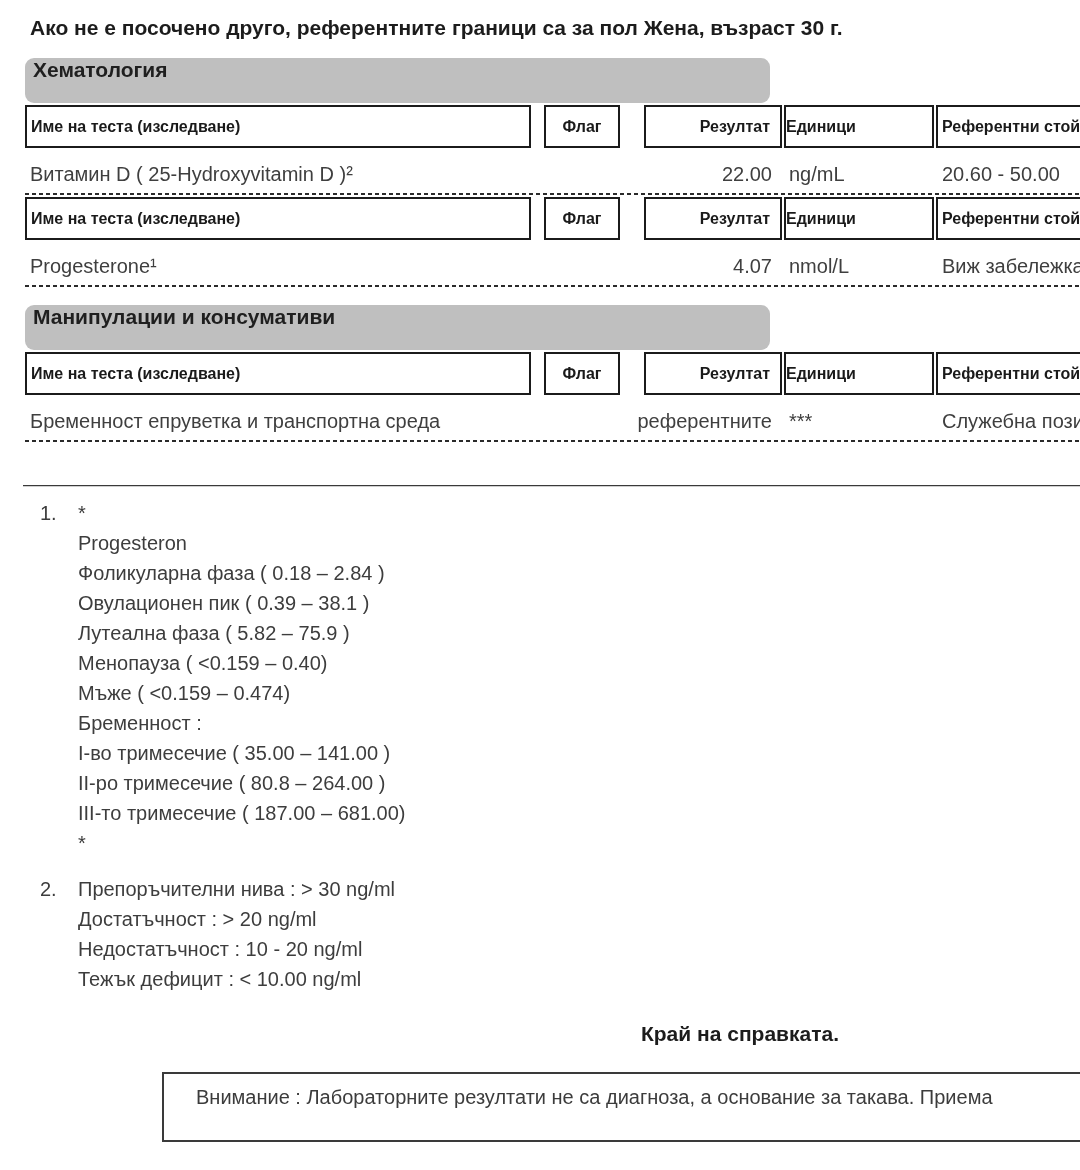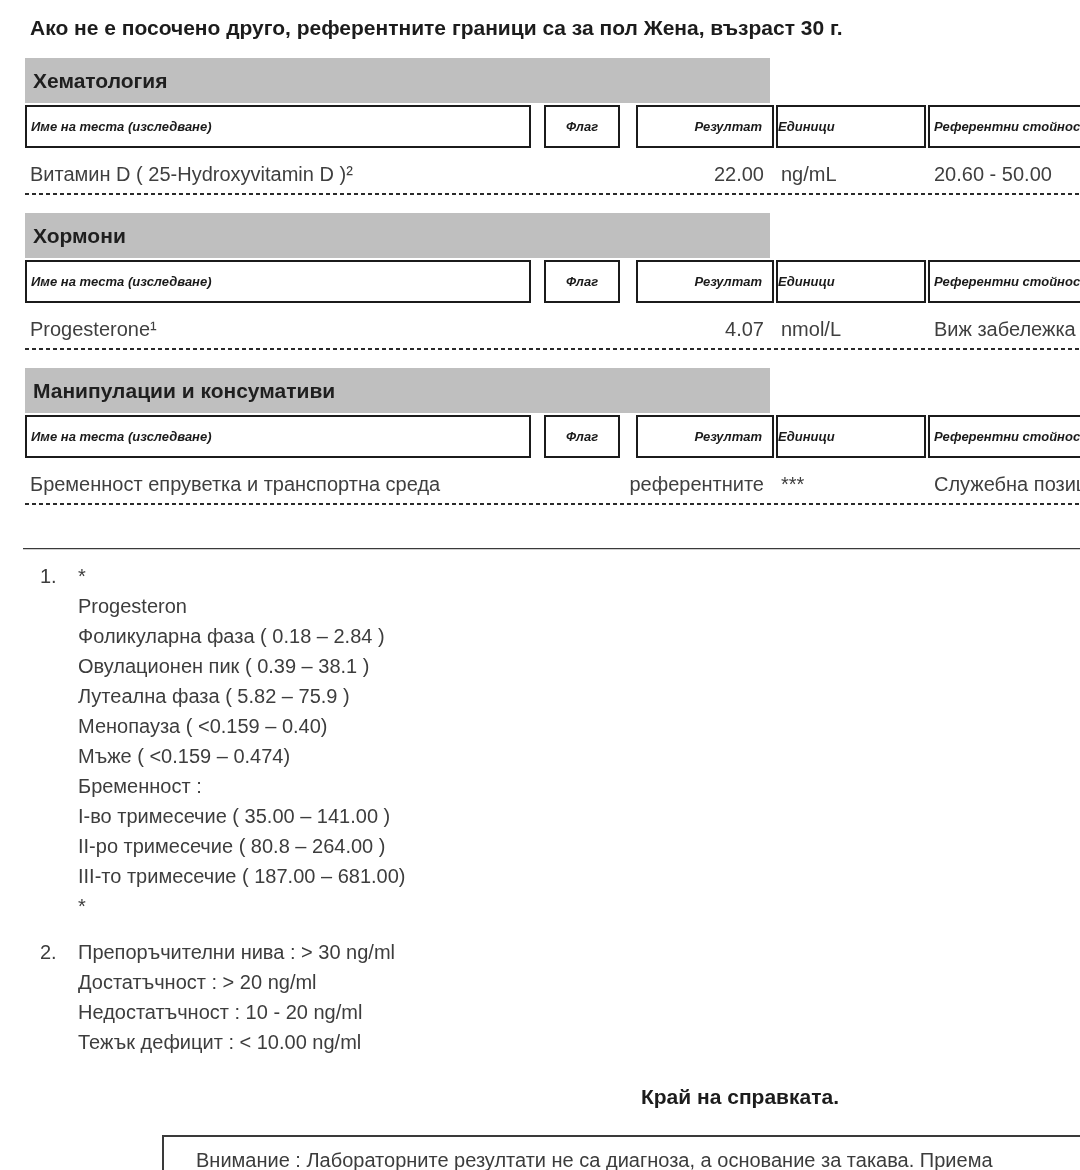--- a/index.html
+++ b/index.html
@@ -16,40 +16,41 @@
     margin: 16px 0 0 30px;
     font-size: 21px; font-weight: bold; color: #1c1c1c;
     line-height: 24px;
   }
 
   
   .bar {
     margin-left: 25px; margin-top: 18px;
     width: 745px; height: 45px;
     background: #bfbfbf;
-    display: flex; align-items: center;
+    display: flex; 
     padding-left: 8px;
+    border-radius: 9px;
   }
   .bar:first-of-type { margin-top: 28px; }
   .bar span { font-size: 21px; font-weight: bold; color: #1f1f1f; }
 
   
   .thead {
     margin-left: 25px; margin-top: 2px;
     display: flex; align-items: stretch;
     height: 43px;
   }
   .cell { flex: none; }
   .th {
     border: 2px solid #1b1b1b;
-    font-size: 13px; font-weight: bold; color: #1a1a1a;
-    display: flex; align-items: center; font-style: italic;
+    font-size: 16px; font-weight: bold; color: #1a1a1a;
+    display: flex; align-items: center;
   }
   .col-name   { width: 506px; margin-right: 13px; padding-left: 4px; }
-  .col-flag   { width: 76px;  margin-right: 16px; justify-content: center; text-align: left; }
+  .col-flag   { width: 76px;  margin-right: 24px; justify-content: center; text-align: left; }
   .col-result { width: 138px; margin-right: 2px;  justify-content: flex-end; text-align: left; padding-right: 10px; }
   .col-units  { width: 150px; margin-right: 2px;  }
   .col-ref    { width: 393px; padding-left: 4px; }
 
   
   .trow {
     margin-left: 25px;
     display: flex; align-items: center;
     height: 45px;
     font-size: 20px; color: #3f3f3f;
@@ -119,23 +120,20 @@
   </div>
   <div class="trow">
     <div class="cell td col-name">Витамин D ( 25-Hydroxyvitamin D )²</div>
     <div class="cell td col-flag"></div>
     <div class="cell td col-result">22.00</div>
     <div class="cell td col-units">ng/mL</div>
     <div class="cell td col-ref">20.60 - 50.00</div>
   </div>
   <div class="dotted"></div>
 
-  <div class="bar">
-    <span>Хормони</span>
-  </div>
   <div class="thead">
     <div class="cell th col-name">Име на теста (изследване)</div>
     <div class="cell th col-flag">Флаг</div>
     <div class="cell th col-result">Резултат</div>
     <div class="cell th col-units">Единици</div>
     <div class="cell th col-ref">Референтни стойности</div>
   </div>
   <div class="trow">
     <div class="cell td col-name">Progesterone¹</div>
     <div class="cell td col-flag"></div>

